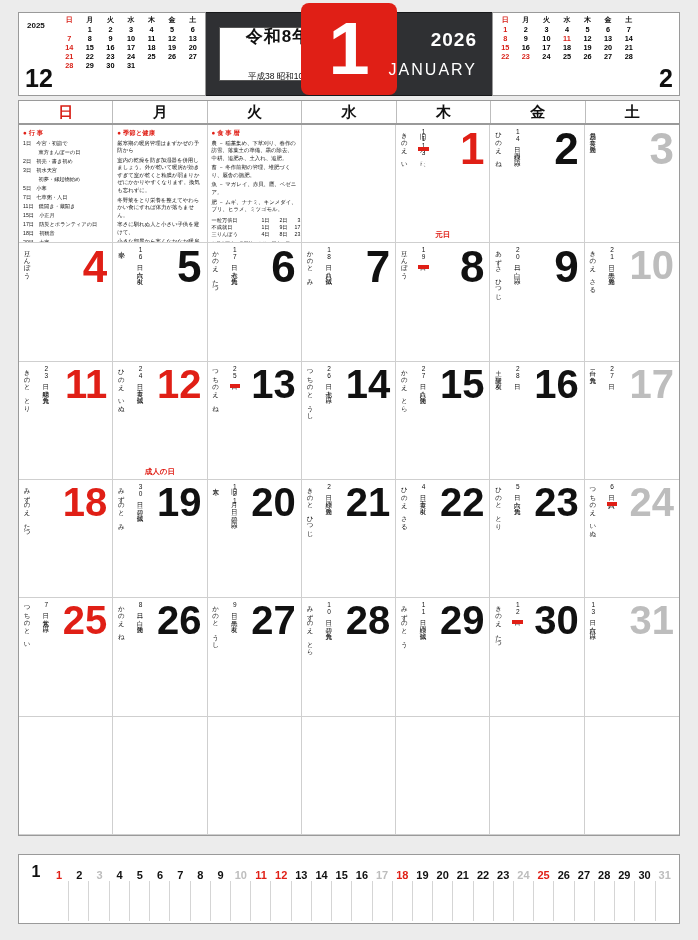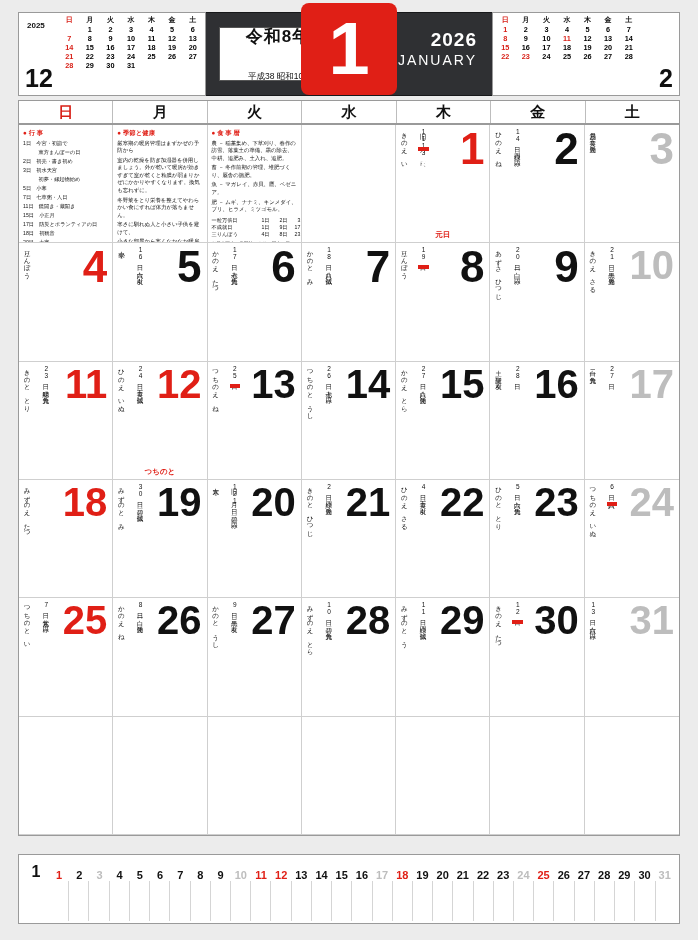--- a/index.html
+++ b/index.html
@@ -69,21 +69,21 @@
     width: 92px; height: 88px; background:#e01f16;
     border-radius: 6px;
     display:flex; align-items:center; justify-content:center;
     box-shadow: 0 0 0 2px #e01f16;
   }
   .big-month { font-size: 74px; color:#fff; font-weight:bold; line-height:0.9; }
   .year-box {
     position:absolute; right: 14px; top: 16px; text-align:right; color:#fff;
   }
   .year-num { font-size: 19px; font-weight: bold; letter-spacing:1px; }
-  .year-en { font-size: 14px; letter-spacing:2px; margin-top:1px; }
+  .year-en { font-size: 16px; letter-spacing:2px; margin-top:10px; }
 
   
   .dow {
     position: absolute; left: 18px; top: 100px; width: 662px; height: 24px;
     display: flex; background:#fff; border:1px solid #9a9a9a;
   }
   .dow div {
     flex:1; display:flex; align-items:center; justify-content:center;
     font-size: 15px; font-weight: bold; color:#111;
     border-right: 1px solid #bdbdbd;
@@ -430,21 +430,21 @@
       </div>
       <div class="cell">
         <div class="vert">きのと　とり</div>
         <div class="vert2">23日　明緑　先負</div>
         <div class="daynum sun small">11</div>
       </div>
       <div class="cell">
         <div class="vert">ひのえ　いぬ</div>
         <div class="vert2">24日　五黄　仏滅</div>
         <div class="daynum sun small">12</div>
-        <div class="holiday-label">つちのと</div>
+        <div class="holiday-label">成人の日</div>
       </div>
       <div class="cell">
         <div class="vert">つちのえ　ね</div>
         <div class="vert2">25日</div>
         <div class="rokuyou-red">大安</div>
         <div class="daynum  small">13</div>
       </div>
       <div class="cell">
         <div class="vert">つちのと　うし</div>
         <div class="vert2">26日　七赤　赤口</div>

